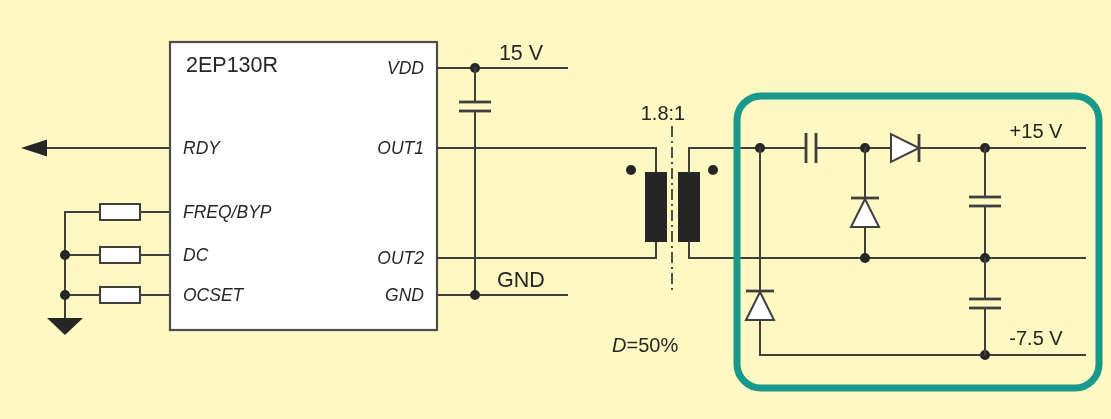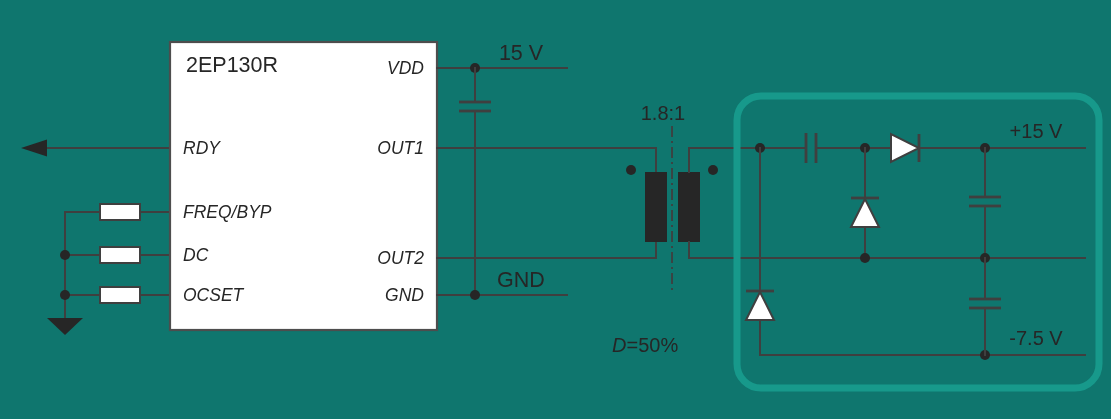--- a/index.html
+++ b/index.html
@@ -5,21 +5,21 @@
 <style>
   html, body {
     margin: 0;
     padding: 0;
     background: #ffffff;
   }
   .stage {
     width: 1111px;
     height: 419px;
     position: relative;
-    background: #0f766e;
+    background: #fef9c3;
     overflow: hidden;
   }
   svg { display: block; }
   text {
     font-family: "Liberation Sans", "DejaVu Sans", sans-serif;
     fill: #262626;
   }
   .wire  { stroke: #3f3f3f; stroke-width: 2;   fill: none; stroke-linecap: square; }
   .plate { stroke: #3f3f3f; stroke-width: 2.8; fill: none; }
   .comp-outline { stroke: #3f3f3f; stroke-width: 2; fill: #ffffff; }

